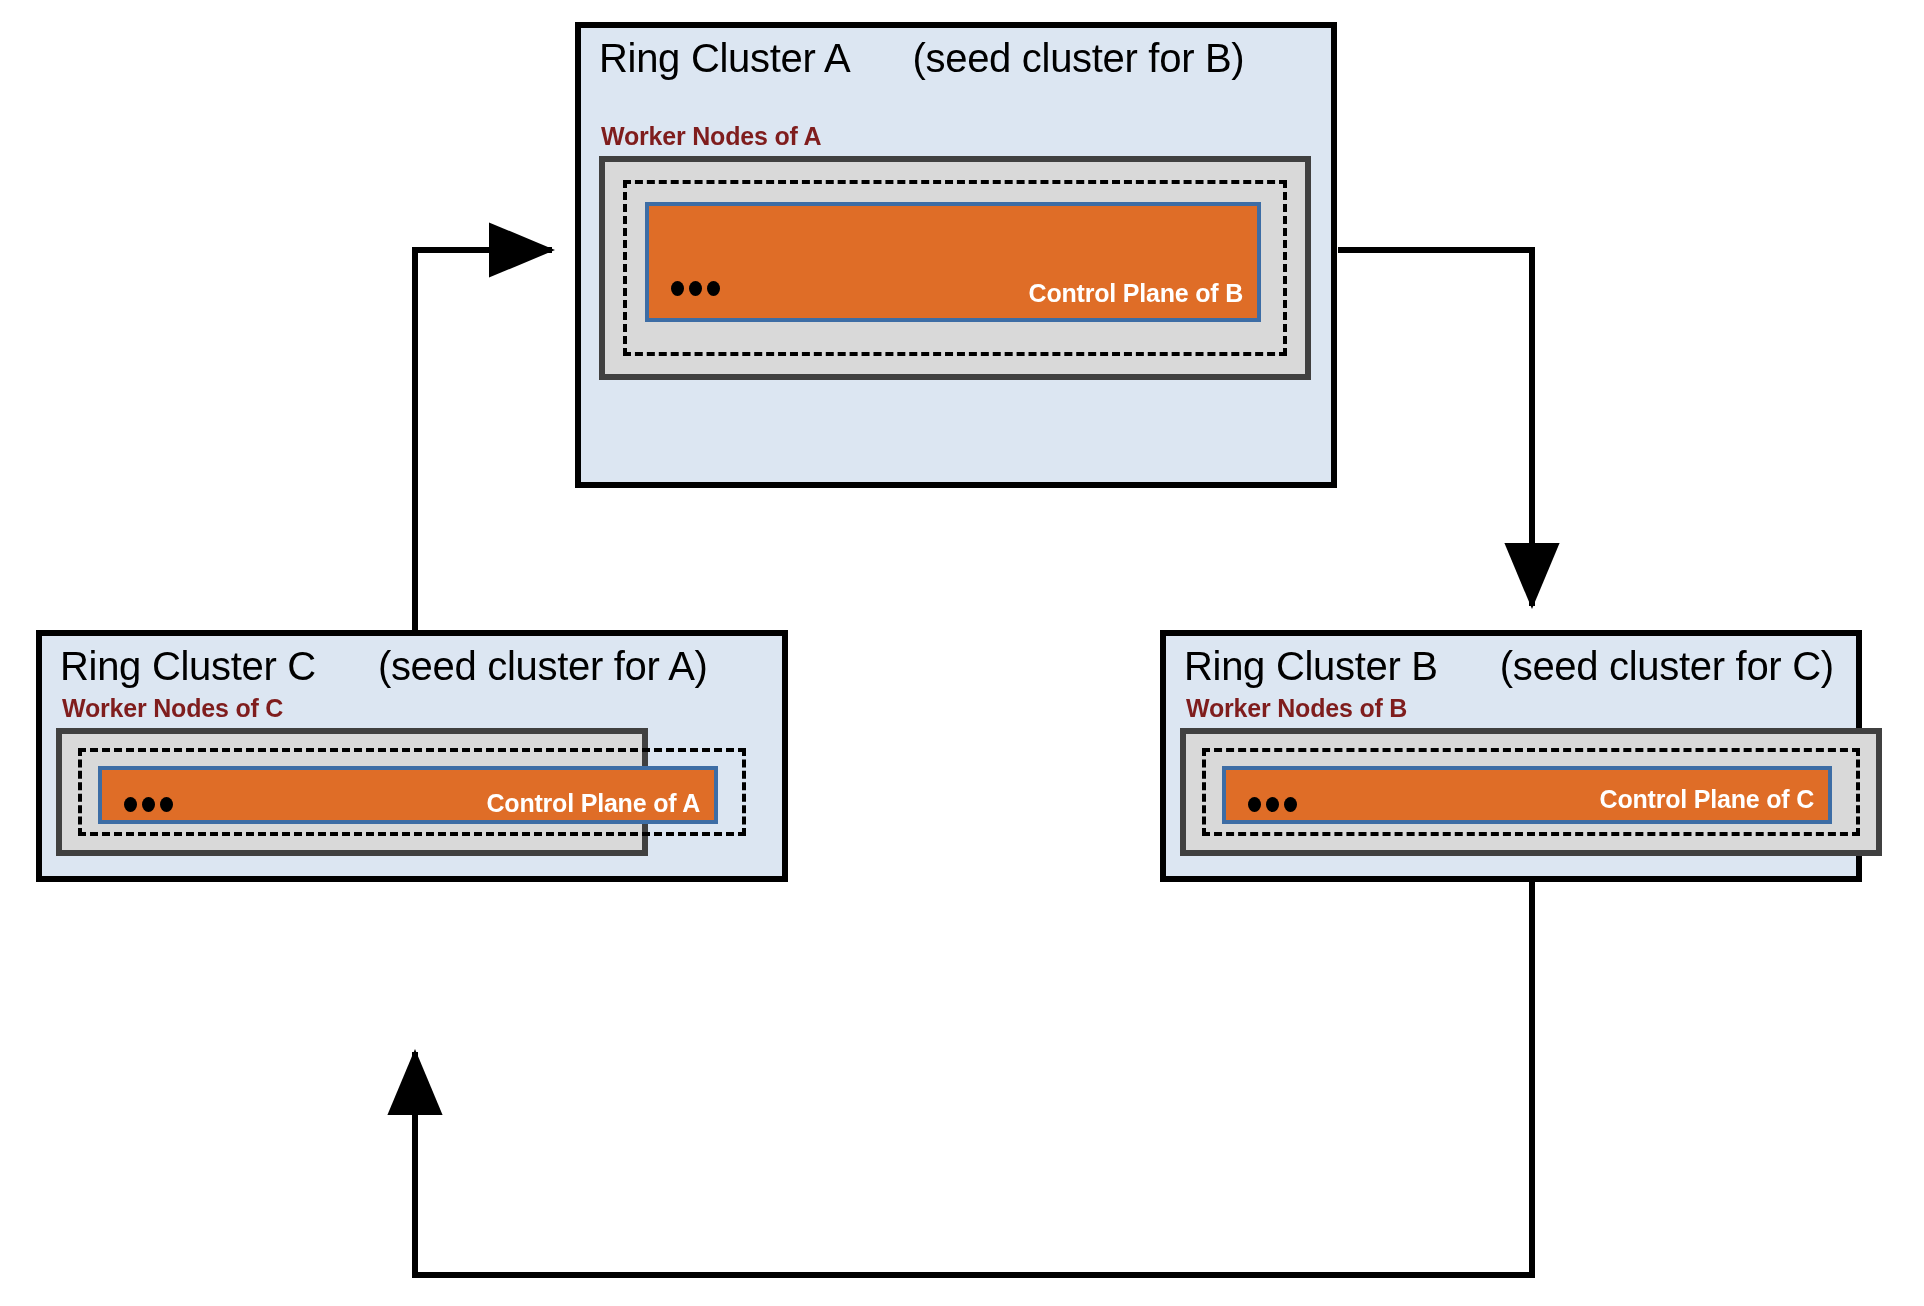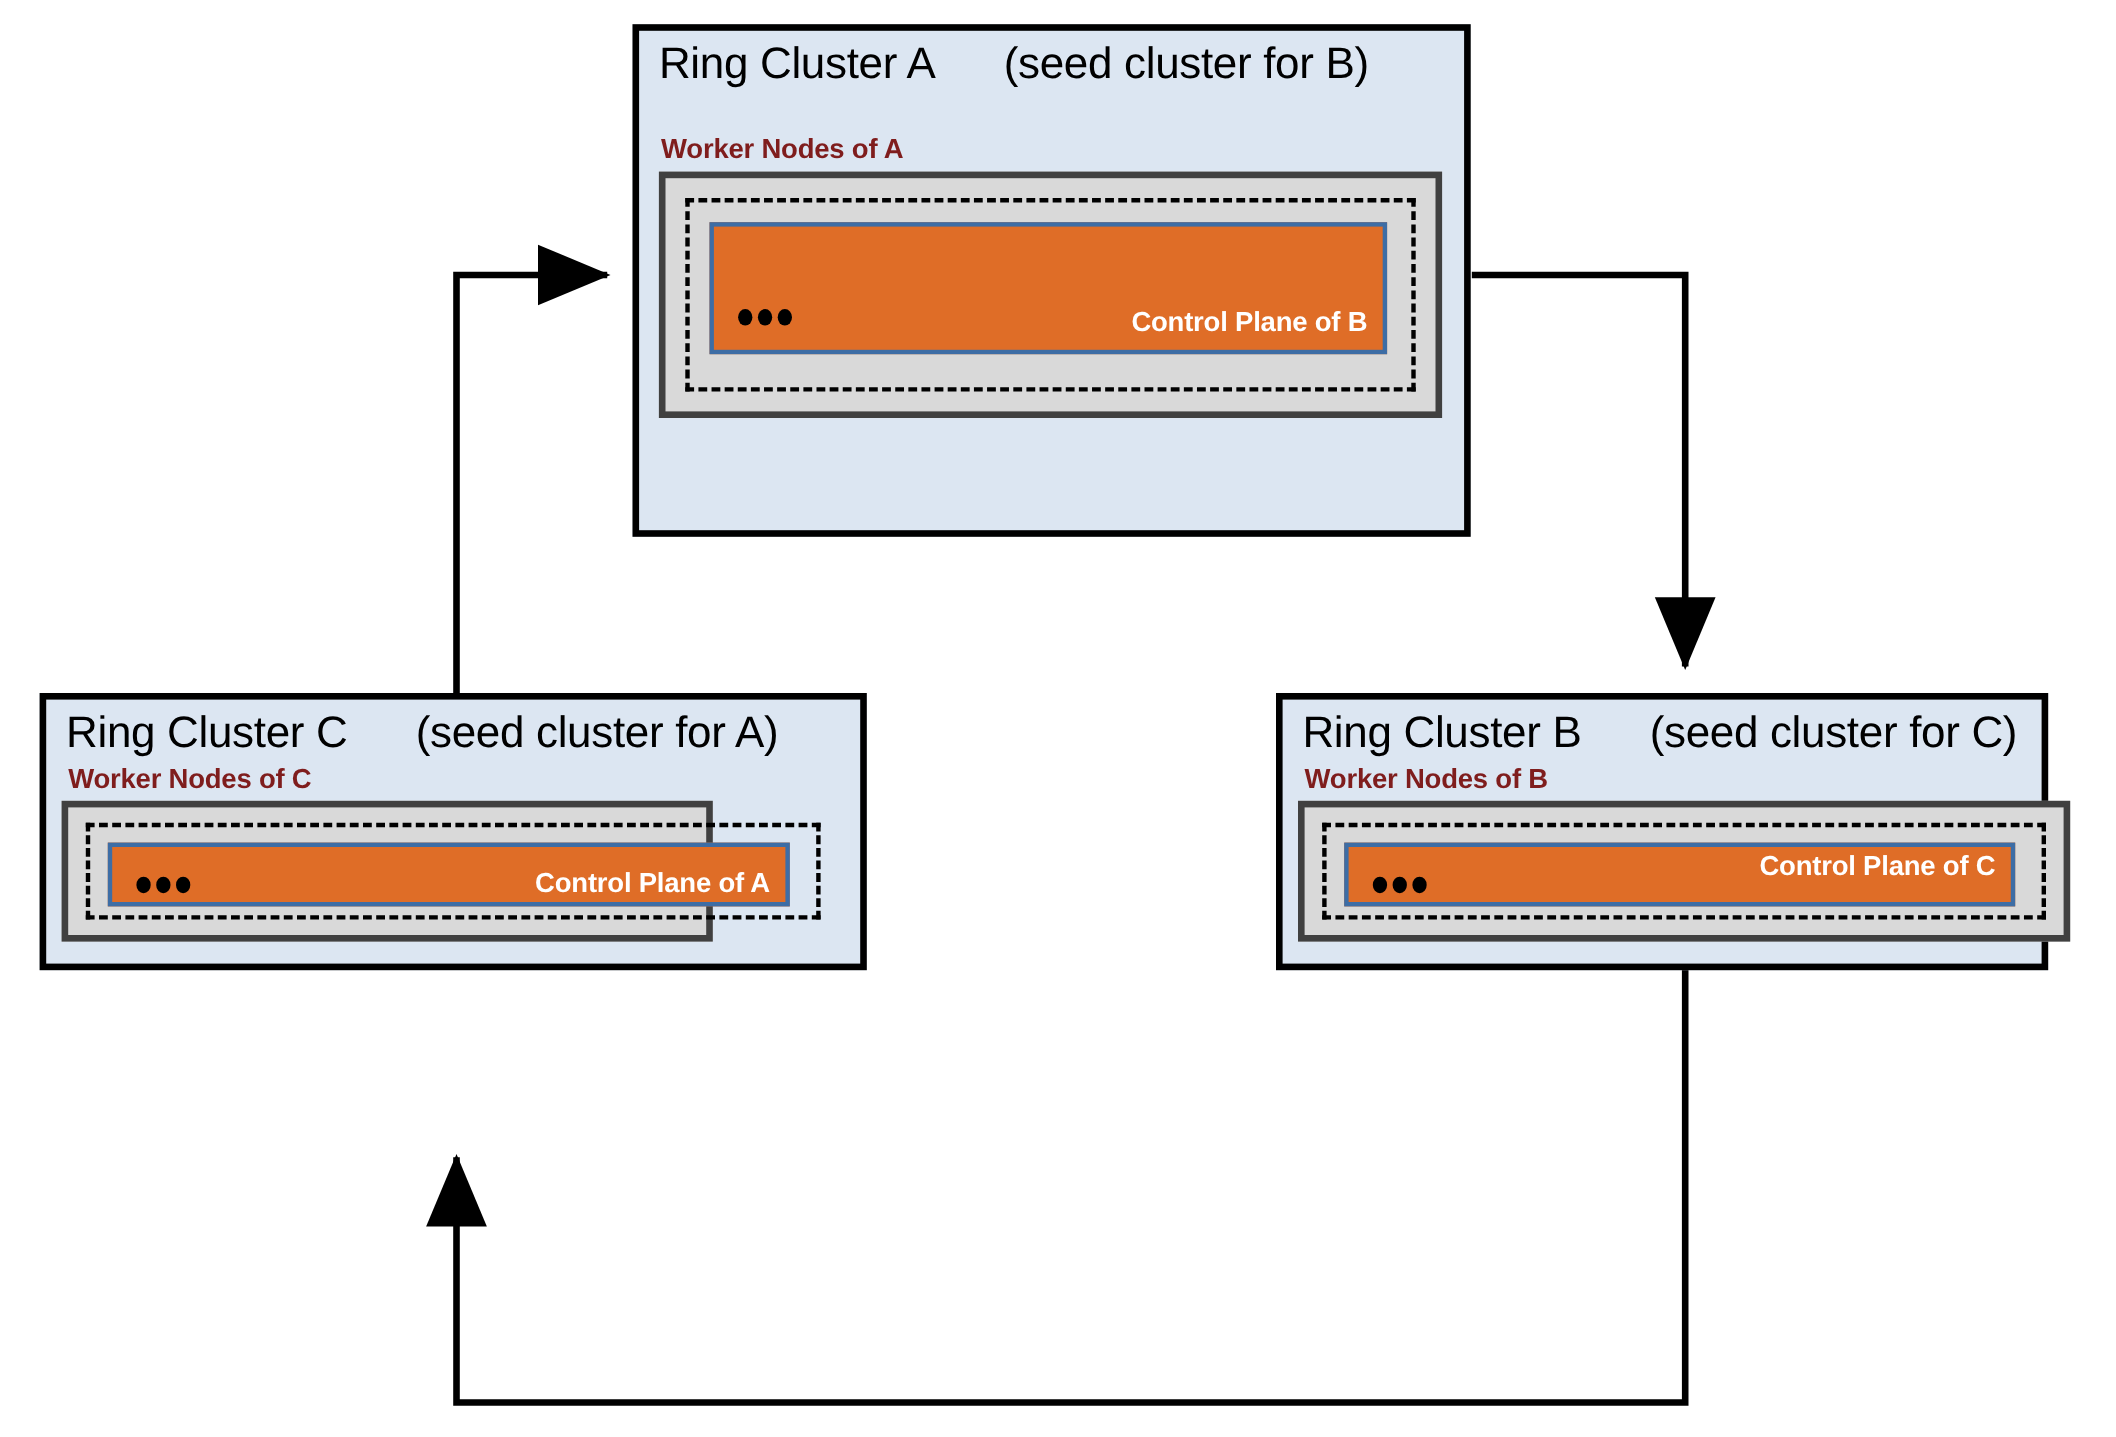--- a/index.html
+++ b/index.html
@@ -188,20 +188,20 @@
     <div class="worker-box" style="left:14px; top:92px; width:702px; height:128px;">
 
       <div class="dashed-box" style="left:16px; top:14px; width:658px; height:88px;">
 
         <div class="pod" style="left:16px; top:14px; width:610px; height:58px;">
           <div class="pod-dots" style="bottom:8px;">
             <i></i>
               <i></i>
               <i></i>
           </div>
-          <div class="pod-label" style="bottom:18px;">Control Plane of C</div>
+          <div class="pod-label" style="bottom:6px;">Control Plane of C</div>
         </div>
 
       </div>
     </div>
   </div>
 
 </div>
 
 </body></html>

